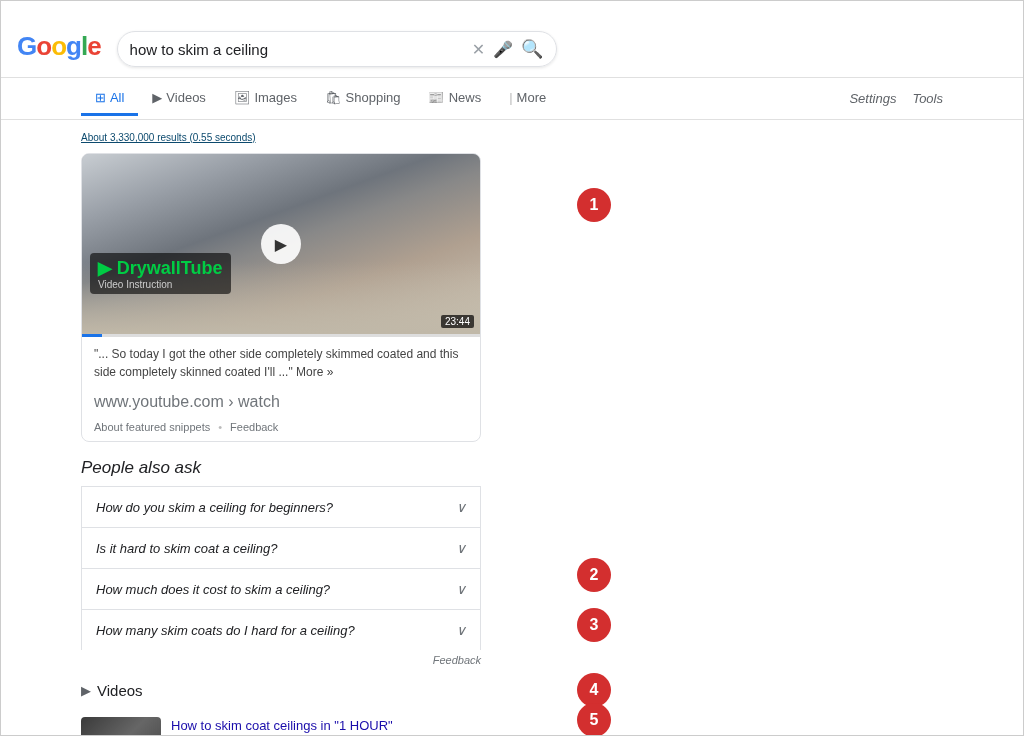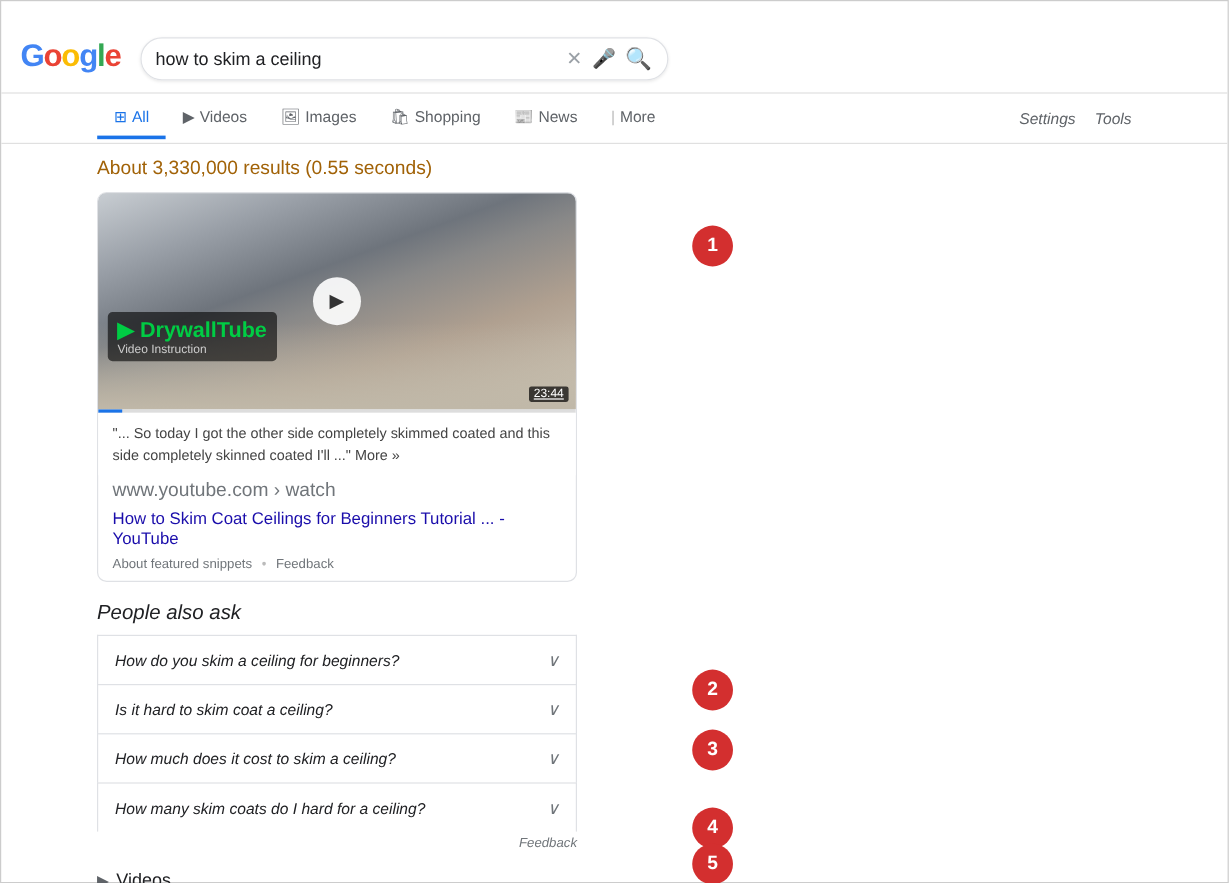--- a/index.html
+++ b/index.html
@@ -109,23 +109,24 @@
       height: calc(736px - 98px);
       overflow-y: auto;
     }
 
     .results-column {
       width: 420px;
       flex-shrink: 0;
     }
 
     .results-count {
-      font-size: 16px;
-      color: #a16207;
+      font-size: 10px;
+      color: #0c4a6e;
       padding: 4px 0 10px 0;
+      text-decoration: underline;
     }
 
     
     .featured-snippet {
       border: 1px solid #dfe1e5;
       border-radius: 8px;
       overflow: hidden;
       margin-bottom: 16px;
       max-width: 400px;
     }
@@ -176,21 +177,20 @@
     }
     .video-duration {
       position: absolute;
       bottom: 6px;
       right: 6px;
       background: rgba(0,0,0,0.7);
       color: #fff;
       font-size: 10px;
       padding: 1px 4px;
       border-radius: 2px;
-      text-decoration: underline;
     }
     .video-progress {
       height: 3px;
       background: #ddd;
       width: 100%;
     }
     .video-progress-fill {
       height: 100%;
       background: #1a73e8;
       width: 5%;
@@ -397,21 +397,20 @@
           <div class="brand-sub">Video Instruction</div>
         </div>
         <div class="play-btn">▶</div>
         <div class="video-duration">23:44</div>
       </div>
       <div class="video-progress">
         <div class="video-progress-fill"></div>
       </div>
       <div class="snippet-quote">"... So today I got the other side completely skimmed coated and this side completely skinned coated I'll ..." More »</div>
       <div class="snippet-source">www.youtube.com › watch</div>
-      <a class="snippet-link">How to Skim Coat Ceilings for Beginners Tutorial ... - YouTube</a>
       <div class="snippet-meta">
         <span>About featured snippets</span>
         <span class="snippet-meta-dot">•</span>
         <span>Feedback</span>
       </div>
     </div>
 
     <div class="paa-section">
       <div class="paa-title">People also ask</div>
       <div class="paa-item">

